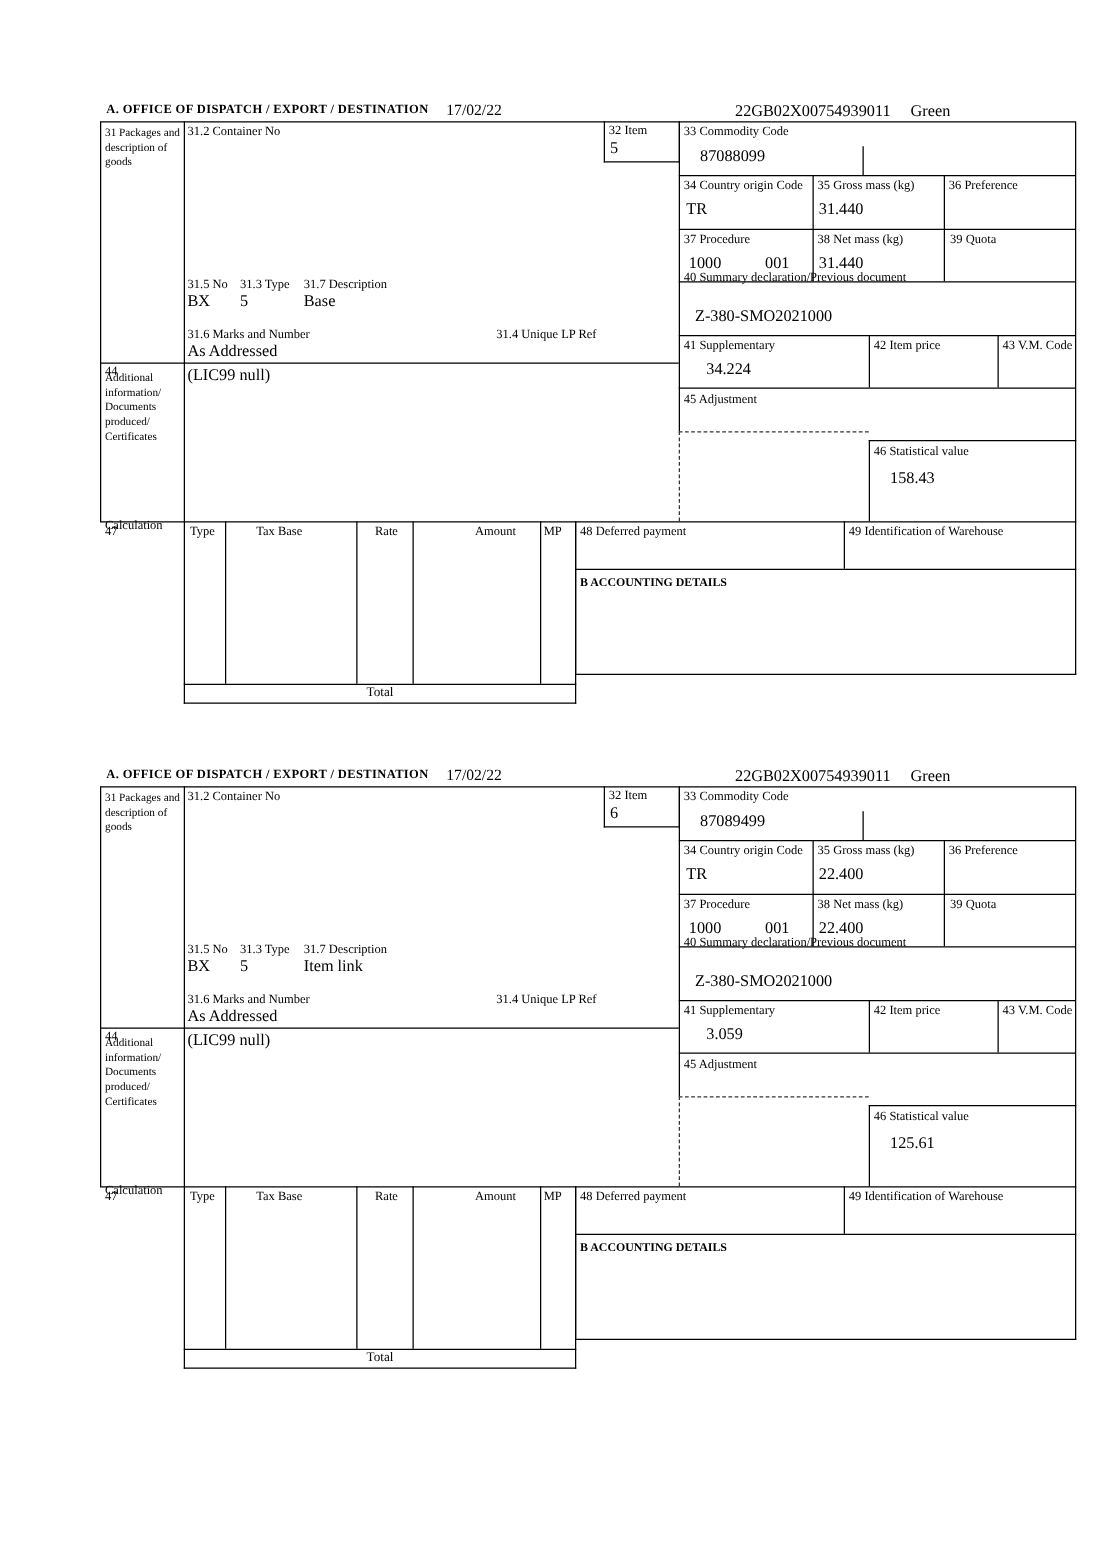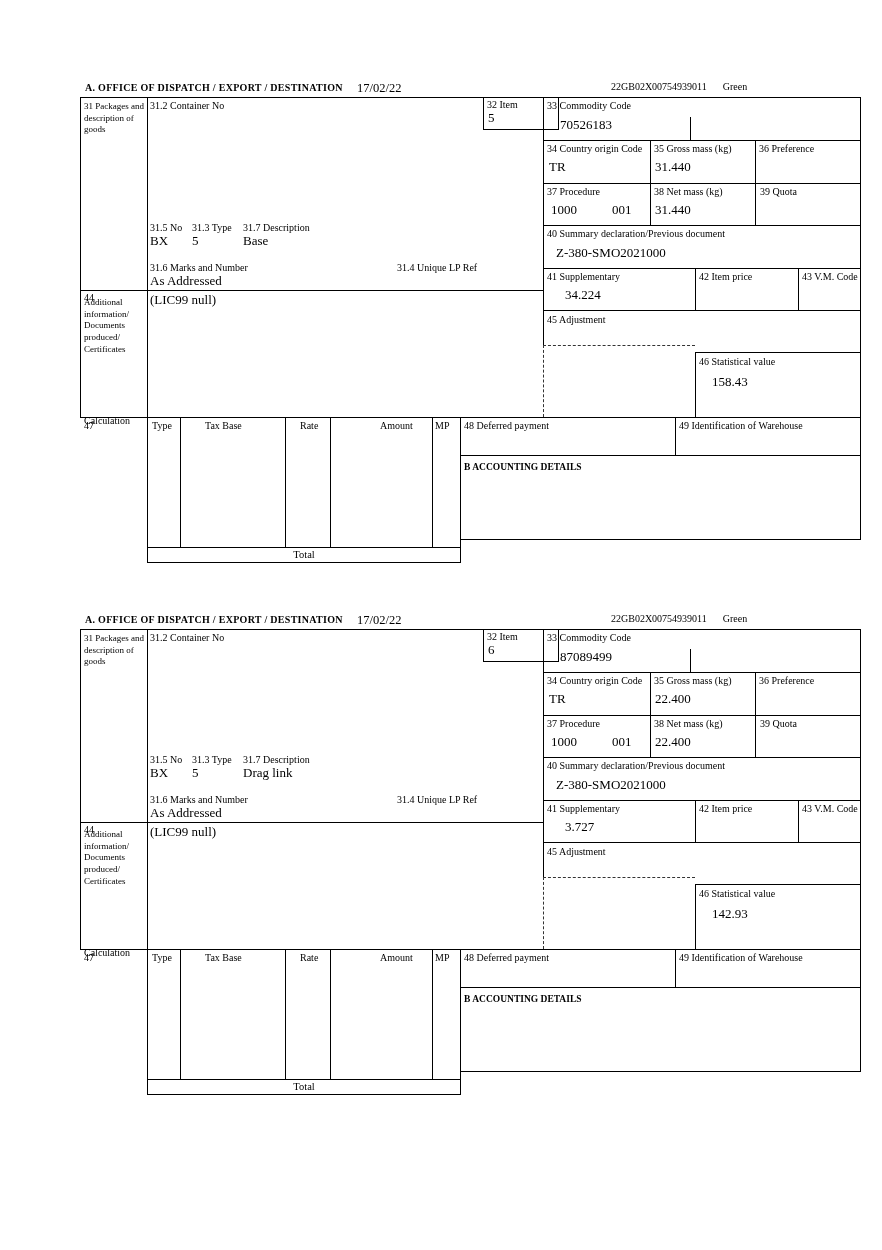--- a/index.html
+++ b/index.html
@@ -12,21 +12,21 @@
   .lbl{font-size:10px;line-height:1.15;white-space:nowrap}
   .lblw{font-size:9px;line-height:1.3}
   .val{font-size:13px;white-space:nowrap}
   .hline{background:#000;height:1px}
   .vline{background:#000;width:1px}
   .hdash{border-top:1px dashed #333;height:0}
   .vdash{border-left:1px dashed #333;width:0}
 
   [data-name="section-header-title"]{left:85px;top:2px;font-size:10px;font-weight:700;letter-spacing:.3px;white-space:nowrap}
   [data-name="declaration-date"]{left:357px;top:1px;font-size:12.5px}
-  [data-name="declaration-reference"]{left:611px;top:1px;font-size:10px;white-space:nowrap}
+  [data-name="declaration-reference"]{left:588px;top:1px;font-size:13px;white-space:nowrap}
   [data-name="routing-status"]{margin-left:16px}
 
   [data-name="main-box"]{left:80px;top:17px;width:781px;height:321px;border:1px solid #000}
   [data-name="line-left-column"]{left:147px;top:17px;height:320px}
   [data-name="line-right-column"]{left:543px;top:17px;height:248px}
   [data-name="dash-right-column"]{left:543px;top:265px;height:72px}
   [data-name="line-under-33"]{left:543px;top:60px;width:317px}
   [data-name="line-34-35"]{left:650px;top:60px;height:85px}
   [data-name="line-35-36"]{left:755px;top:60px;height:85px}
   [data-name="line-under-34"]{left:543px;top:103px;width:317px}
@@ -36,38 +36,38 @@
   [data-name="line-42-43"]{left:798px;top:188px;height:42px}
   [data-name="line-under-41"]{left:543px;top:230px;width:317px}
   [data-name="dash-under-45"]{left:543px;top:265px;width:152px}
   [data-name="line-46-top"]{left:695px;top:272px;width:166px}
   [data-name="line-46-left"]{left:695px;top:272px;height:65px}
   [data-name="line-commodity-divider"]{left:690px;top:37px;height:23px}
   [data-name="line-under-marks"]{left:80px;top:210px;width:463px}
 
   [data-name="box31-label"]{left:84px;top:21px;width:60px}
   [data-name="box31-2-label"]{left:150px;top:20px}
-  [data-name="box32-item"]{left:483px;top:17px;width:76px;height:33px;border:1px solid #000;border-top:none}
+  [data-name="box32-item"]{left:483px;top:17px;width:61px;height:33px;border:1px solid #000;border-top:none}
   [data-name="box32-item"]>*{position:absolute}
   [data-name="box32-label"]{left:3px;top:2px}
   [data-name="box32-value"]{left:4px;top:13px}
   [data-name="box33-label"]{left:547px;top:20px}
   [data-name="box33-value"]{left:560px;top:37px}
   [data-name="box34-label"]{left:547px;top:63px}
   [data-name="box35-label"]{left:654px;top:63px}
   [data-name="box36-label"]{left:759px;top:63px}
   [data-name="box34-value"]{left:549px;top:79px}
   [data-name="box35-value"]{left:655px;top:79px}
   [data-name="box37-label"]{left:547px;top:106px}
   [data-name="box38-label"]{left:654px;top:106px}
   [data-name="box39-label"]{left:760px;top:106px}
   [data-name="box37-value-1"]{left:551px;top:122px}
   [data-name="box37-value-2"]{left:612px;top:122px}
   [data-name="box38-value"]{left:655px;top:122px}
-  [data-name="box40-label"]{left:547px;top:148px}
+  [data-name="box40-label"]{left:547px;top:137px}
   [data-name="box40-value"]{left:556px;top:165px}
   [data-name="box41-label"]{left:547px;top:191px}
   [data-name="box42-label"]{left:699px;top:191px}
   [data-name="box43-label"]{left:802px;top:191px}
   [data-name="box41-value"]{left:565px;top:207px}
   [data-name="box45-label"]{left:547px;top:234px}
   [data-name="box46-label"]{left:699px;top:276px}
   [data-name="box46-value"]{left:712px;top:294px}
   [data-name="box31-5-label"]{left:150px;top:142px}
   [data-name="box31-3-label"]{left:192px;top:142px}
@@ -134,21 +134,21 @@
 
     <div class="lblw" data-name="box31-label">31 Packages and description of goods</div>
     <div class="lbl" data-name="box31-2-label">31.2 Container No</div>
 
     <div data-name="box32-item">
       <div class="lbl" data-name="box32-label">32 Item</div>
       <div class="val" data-name="box32-value">5</div>
     </div>
 
     <div class="lbl" data-name="box33-label">33 Commodity Code</div>
-    <div class="val" data-name="box33-value">70526183</div>
+    <div class="val" data-name="box33-value">87088099</div>
 
     <div class="lbl" data-name="box34-label">34 Country origin Code</div>
     <div class="lbl" data-name="box35-label">35 Gross mass (kg)</div>
     <div class="lbl" data-name="box36-label">36 Preference</div>
     <div class="val" data-name="box34-value">TR</div>
     <div class="val" data-name="box35-value">31.440</div>
 
     <div class="lbl" data-name="box37-label">37 Procedure</div>
     <div class="lbl" data-name="box38-label">38 Net mass (kg)</div>
     <div class="lbl" data-name="box39-label">39 Quota</div>
@@ -255,32 +255,32 @@
     <div class="val" data-name="box37-value-1">1000</div>
     <div class="val" data-name="box37-value-2">001</div>
     <div class="val" data-name="box38-value">22.400</div>
 
     <div class="lbl" data-name="box40-label">40 Summary declaration/Previous document</div>
     <div class="val" data-name="box40-value">Z-380-SMO2021000</div>
 
     <div class="lbl" data-name="box41-label">41 Supplementary</div>
     <div class="lbl" data-name="box42-label">42 Item price</div>
     <div class="lbl" data-name="box43-label">43 V.M. Code</div>
-    <div class="val" data-name="box41-value">3.727</div>
+    <div class="val" data-name="box41-value">3.059</div>
 
     <div class="lbl" data-name="box45-label">45 Adjustment</div>
     <div class="lbl" data-name="box46-label">46 Statistical value</div>
-    <div class="val" data-name="box46-value">142.93</div>
+    <div class="val" data-name="box46-value">125.61</div>
 
     <div class="lbl" data-name="box31-5-label">31.5 No</div>
     <div class="lbl" data-name="box31-3-label">31.3 Type</div>
     <div class="lbl" data-name="box31-7-label">31.7 Description</div>
     <div class="val" data-name="box31-5-value">BX</div>
     <div class="val" data-name="box31-3-value">5</div>
-    <div class="val" data-name="box31-7-value">Drag link</div>
+    <div class="val" data-name="box31-7-value">Item link</div>
 
     <div class="lbl" data-name="box31-6-label">31.6 Marks and Number</div>
     <div class="lbl" data-name="box31-4-label">31.4 Unique LP Ref</div>
     <div class="val" data-name="box31-6-value">As Addressed</div>
 
     <div class="lbl" data-name="box44-num">44</div>
     <div class="lblw" data-name="box44-label">Additional information/ Documents produced/ Certificates</div>
     <div class="val" data-name="box44-value">(LIC99 null)</div>
 
     <div class="lbl" data-name="box47-num">47</div>

